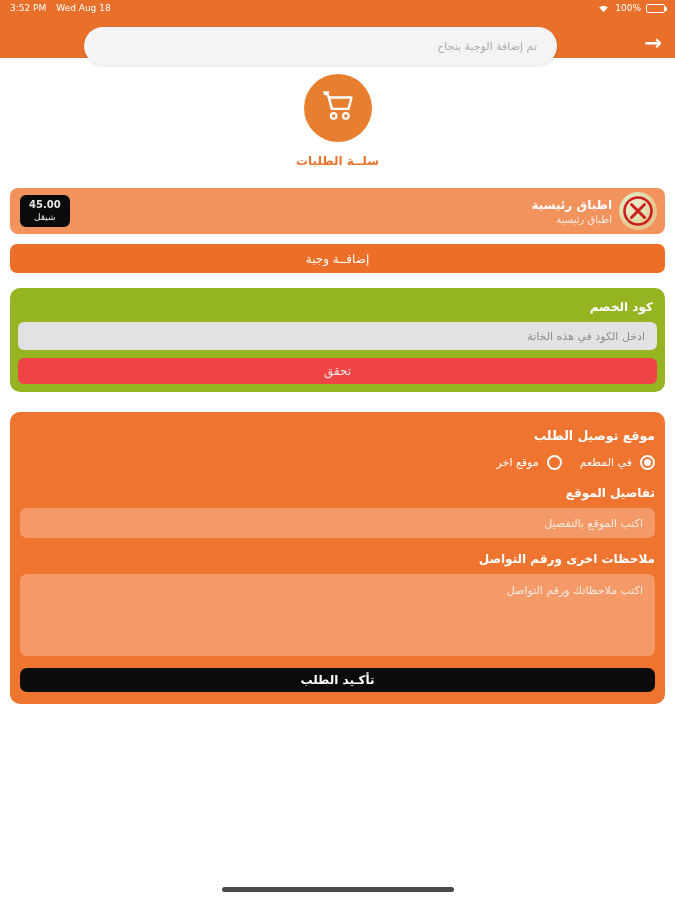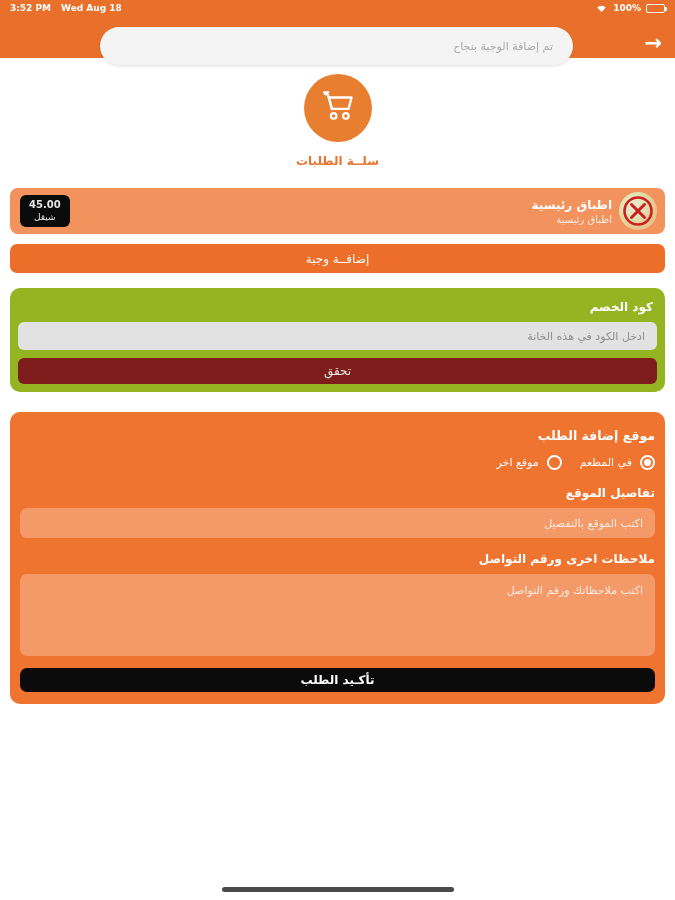--- a/index.html
+++ b/index.html
@@ -13,41 +13,41 @@
   }
   
   .app-header {
     position:relative;
     height:58px;
     background:#E8702A;
   }
   .status-row {
     display:flex; justify-content:space-between; align-items:center;
     padding:3px 10px 0 10px;
-    color:#ffffff; font-size:9px; font-weight:bold;gap:11px;
+    color:#ffffff; font-size:9px; font-weight:normal;gap:11px;
   }
   .status-left { display:flex; gap:10px; }
   .status-right { display:flex; align-items:center; gap:5px;justify-content:center; }
   .wifi-svg { display:block; }
   .battery {
     width:19px; height:9px; border:1px solid #fff; border-radius:2px;
     position:relative; padding:1px;
   }
   .battery .level { background:#fff; height:100%; width:100%; border-radius:1px; }
   .battery:after {
     content:""; position:absolute; right:-3px; top:2px;
     width:2px; height:4px; background:#fff; border-radius:0 1px 1px 0;
   }
   .back-arrow {
     position:absolute; right:13px; top:28px;
     color:#ffffff; font-size:21px; font-weight:bold; line-height:30px;
     cursor:pointer;
   }
   .toast {
-    position:absolute; left:100px; top:27px;
+    position:absolute; left:84px; top:27px;
     width:473px; height:38px;
     background:#F4F4F4; border-radius:19px;
     z-index:5;
     display:flex; align-items:center; justify-content:flex-end;
     padding:0 20px;
     color:#A9A9A9; font-size:11px;
     box-shadow:0 1px 3px rgba(0,0,0,0.12);
   }
   
   .brand { text-align:center; margin-top:16px; }
@@ -117,21 +117,21 @@
     background:#E2E2E2; border:none; border-radius:6px;
     direction:rtl; text-align:right;
     padding:0 12px;
     font-family:"DejaVu Sans", sans-serif; font-size:11px; color:#555;
     outline:none;
   }
   .discount-input::placeholder { color:#8F8F8F; }
   .verify-btn {
     margin-top:8px;
     height:26px;
-    background:#7f1d1d;
+    background:#ef4444;
     border-radius:6px;
     display:flex; align-items:center; justify-content:center;
     color:#E9E9E9; font-size:12px;
     cursor:pointer;
   }
   
   .delivery-card {
     direction:rtl;
     margin:20px 10px 0 10px;
     background:#EF7430;
@@ -254,21 +254,21 @@
 
 <div class="add-meal-btn">إضافــة وجبة</div>
 
 <div class="discount-card">
   <div class="discount-label">كود الخصم</div>
   <input class="discount-input" type="text" placeholder="ادخل الكود في هذه الخانة" style="">
   <div class="verify-btn">تحقق</div>
 </div>
 
 <div class="delivery-card">
-  <div class="sec-title">موقع إضافة الطلب</div>
+  <div class="sec-title">موقع توصيل الطلب</div>
 
   <div class="radio-row">
     <span class="radio selected"></span>
     <span class="radio-label">في المطعم</span>
     <span class="radio"></span>
     <span class="radio-label">موقع اخر</span>
   </div>
 
   <div class="field-label">تفاصيل الموقع</div>
   <input class="orange-input" type="text" placeholder="اكتب الموقع بالتفصيل" style="">

